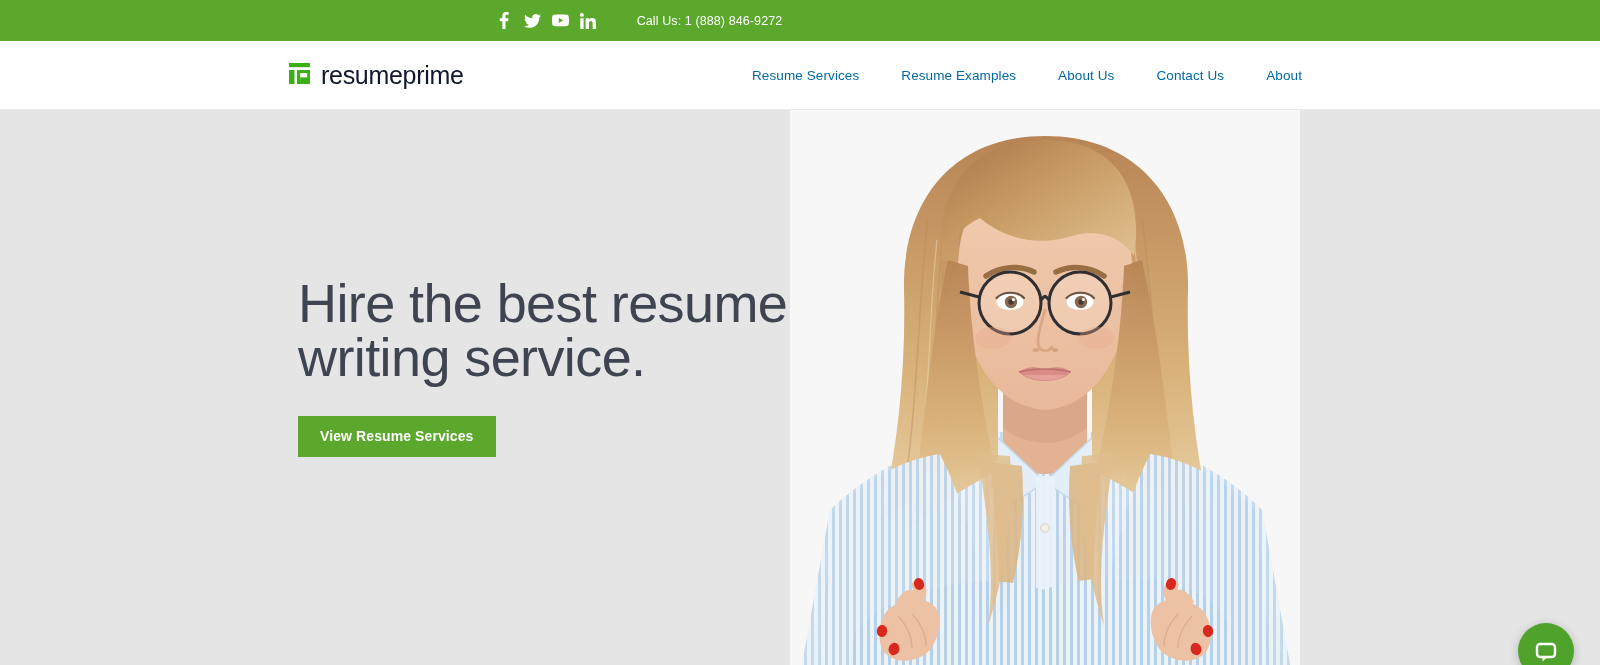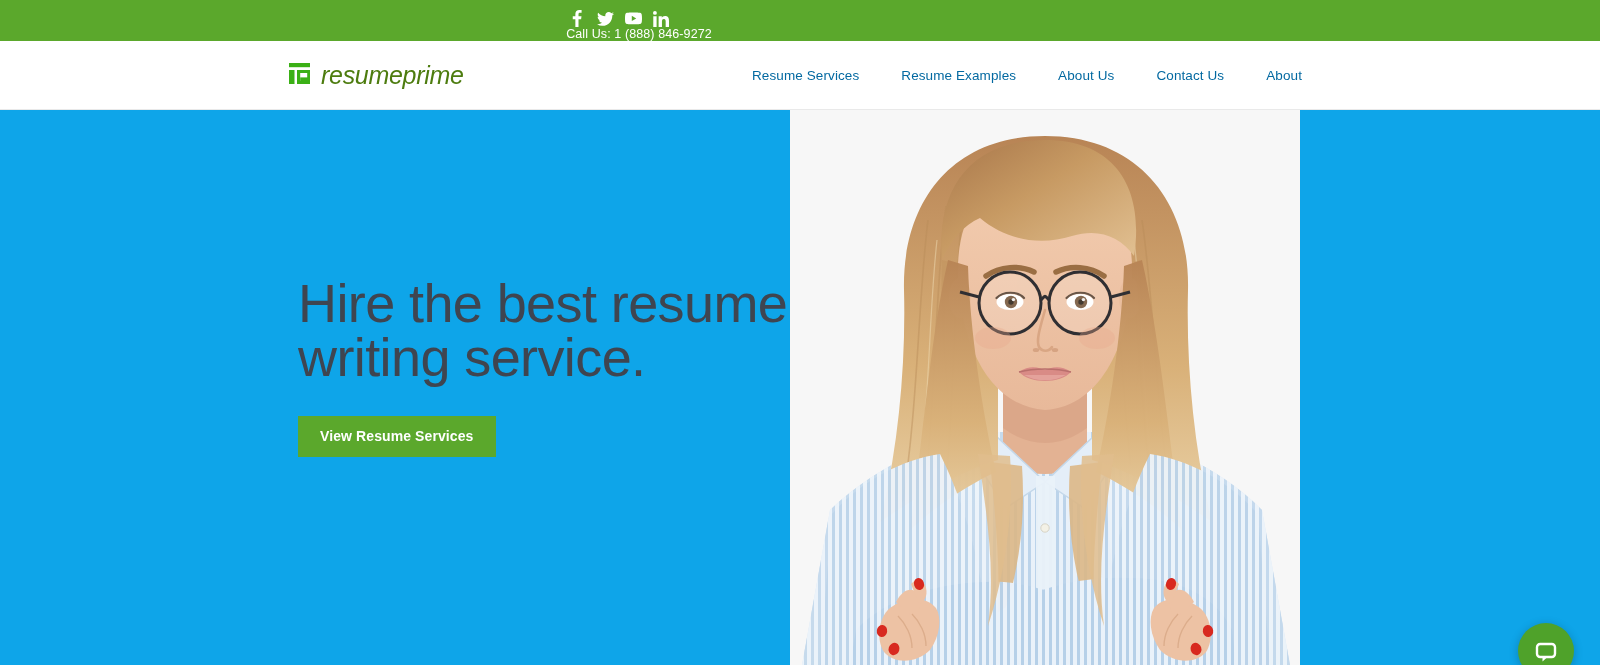--- a/index.html
+++ b/index.html
@@ -16,23 +16,22 @@
     background: #f7f7f7;
     -webkit-font-smoothing: antialiased;
   }
 
   
   .topbar {
     height: 41px;
     background: #5BA82C;
     display: flex;
     align-items: center;
-    justify-content: flex-end;
+    justify-content: center;
     padding-right: 322px;
-    flex-direction: column;
   }
 
   .social-list {
     display: flex;
     align-items: center;
     gap: 11px;
     margin-right: 40px;
   }
 
   .social-link {
@@ -69,24 +68,23 @@
     display: flex;
     align-items: center;
     gap: 8px;
     cursor: pointer;
   }
 
   .logo-mark { display: block; }
 
   .logo-text {
     font-size: 25px;
-    color: #4d7c0f;
+    color: #0f172a;
     letter-spacing: -0.3px;
     font-weight: 400;
-    font-style: italic;
   }
 
   .nav {
     position: absolute;
     right: 298px;
     display: flex;
     align-items: center;
     gap: 0;
   }
 
@@ -97,21 +95,21 @@
     white-space: nowrap;
     cursor: pointer;
     letter-spacing: 0.1px;
   }
   .nav-item:last-child { padding-right: 0; }
 
   
   .hero {
     position: relative;
     height: 555px;
-    background: #0ea5e9;
+    background: #e5e5e5;
     overflow: hidden;
   }
 
   .hero-copy {
     position: absolute;
     left: 298px;
     top: 166px;
     width: 520px;
     z-index: 3;
   }

